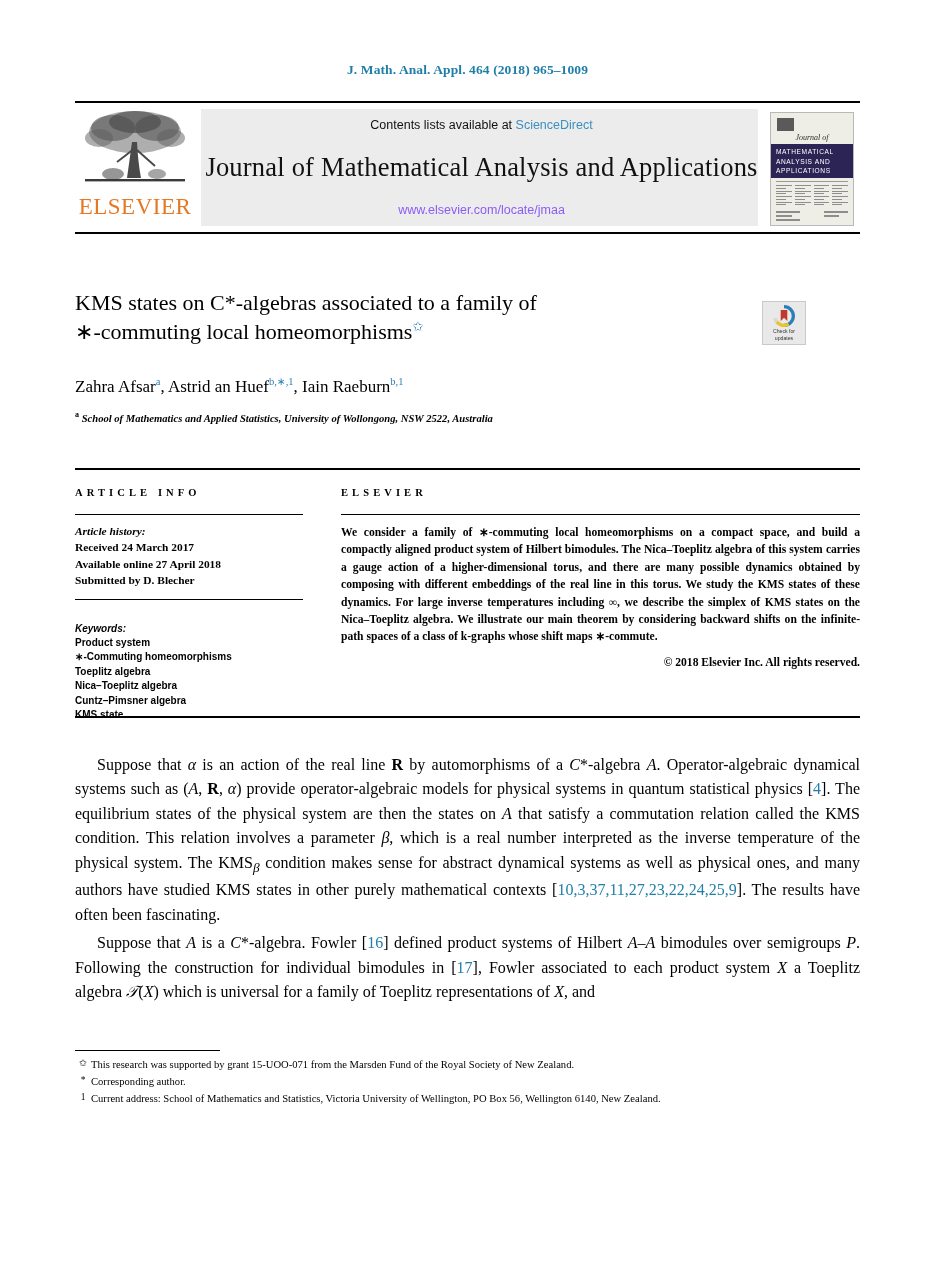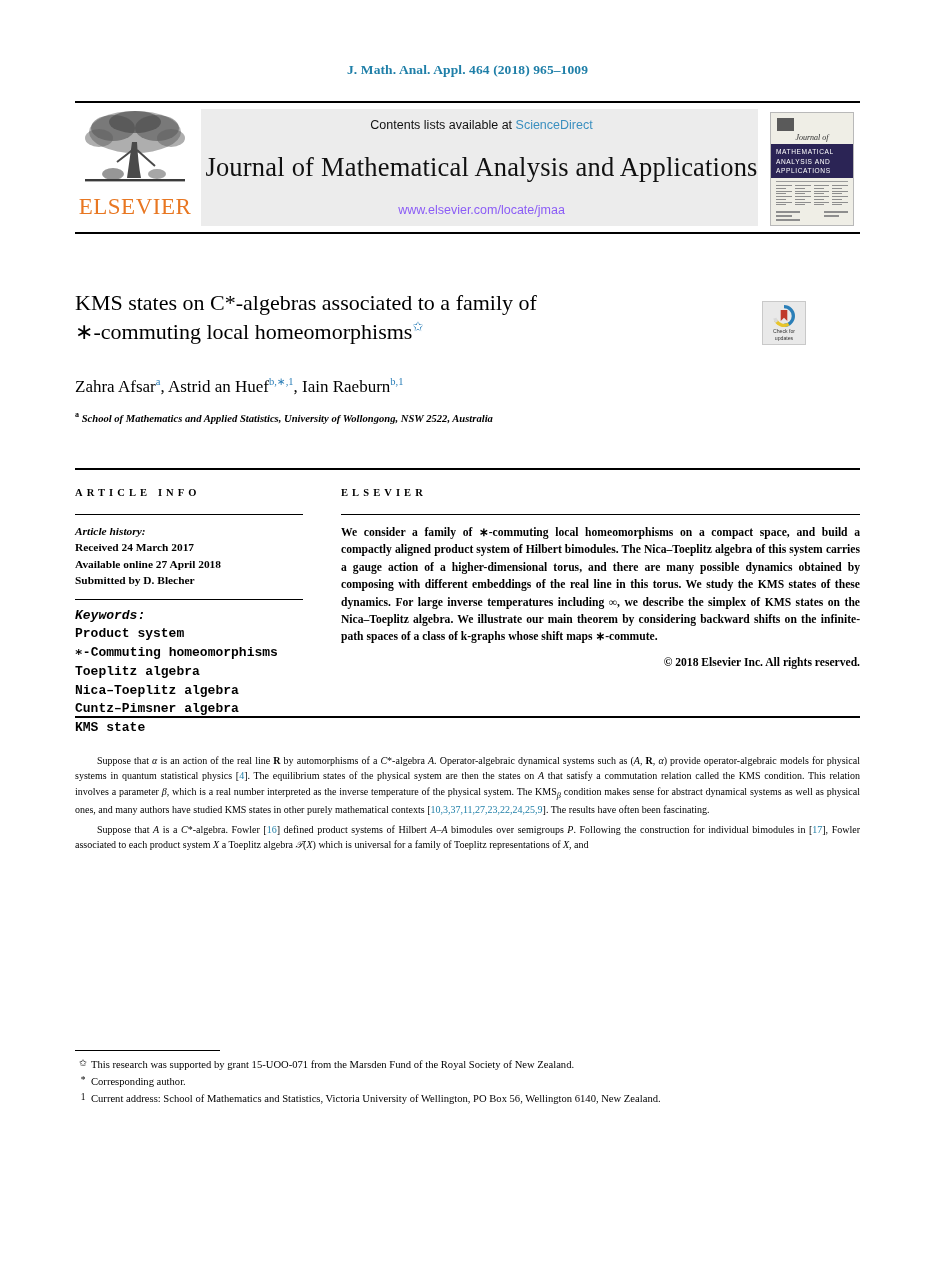--- a/index.html
+++ b/index.html
@@ -268,23 +268,23 @@
     font-weight: bold;
   }
   .hist-block .h-title {
     font-style: italic;
   }
   .kw-rule {
     border-top: 1px solid #000;
     margin-top: 10px;
   }
   .kw-block {
-    margin-top: 7px;
-    font-family: Liberation Mono, monospace;
-    font-size: 13px;
+    margin-top: 22px;
+    font-family: Liberation Sans, sans-serif;
+    font-size: 10px;
     line-height: 1.44;
     font-weight: bold;
   }
   .kw-block .k-title { font-style: italic; }
 
   .abs-rule {
     border-top: 1px solid #000;
     margin-top: 16px;
   }
   .abs-text {
@@ -312,21 +312,21 @@
     width: 785px;
   }
   .sec-title {
     font-family: "Liberation Serif", serif;
     font-weight: bold;
     font-size: 14.5px;
     margin: 0 0 19px 0;
   }
   .para {
     font-family: "Liberation Serif", serif;
-    font-size: 10px;
+    font-size: 16px;
     line-height: 1.53;
     text-align: justify;
     text-indent: 22px;
     margin: 0 0 4px 0;
     color: #000;
   }
   .lnk { color: #1f7fa8; }
   em.math { font-style: italic; }
 
   

